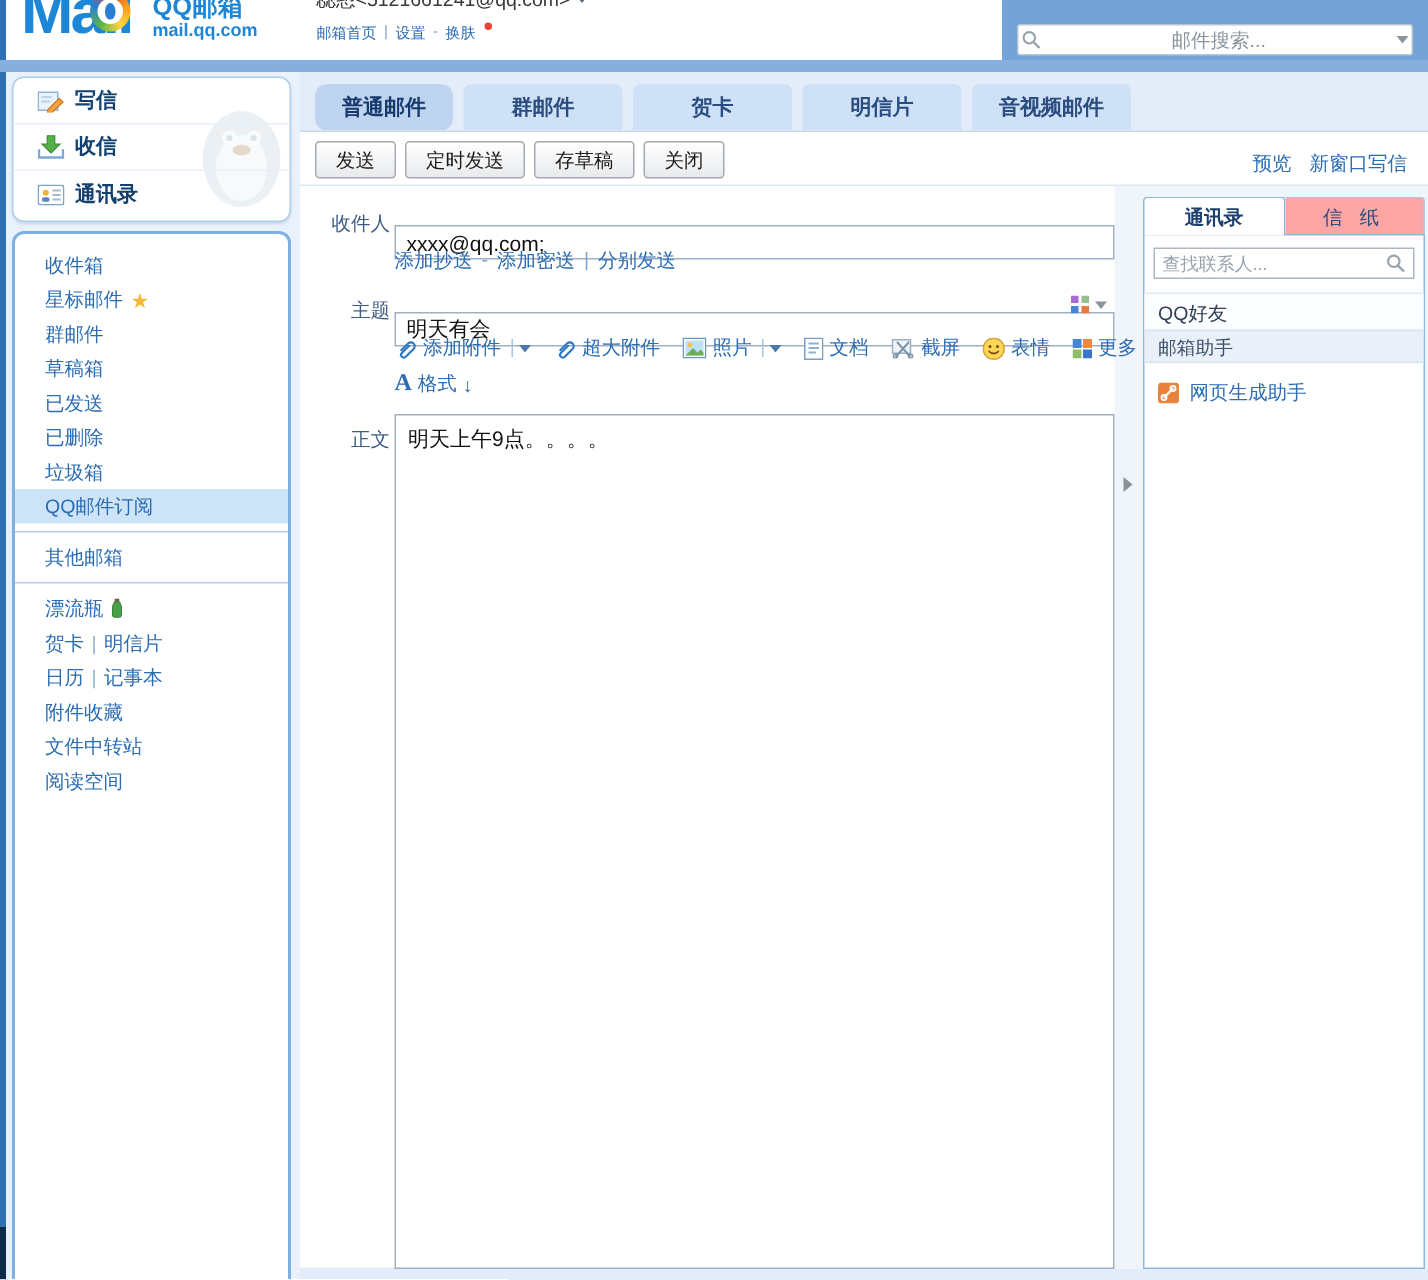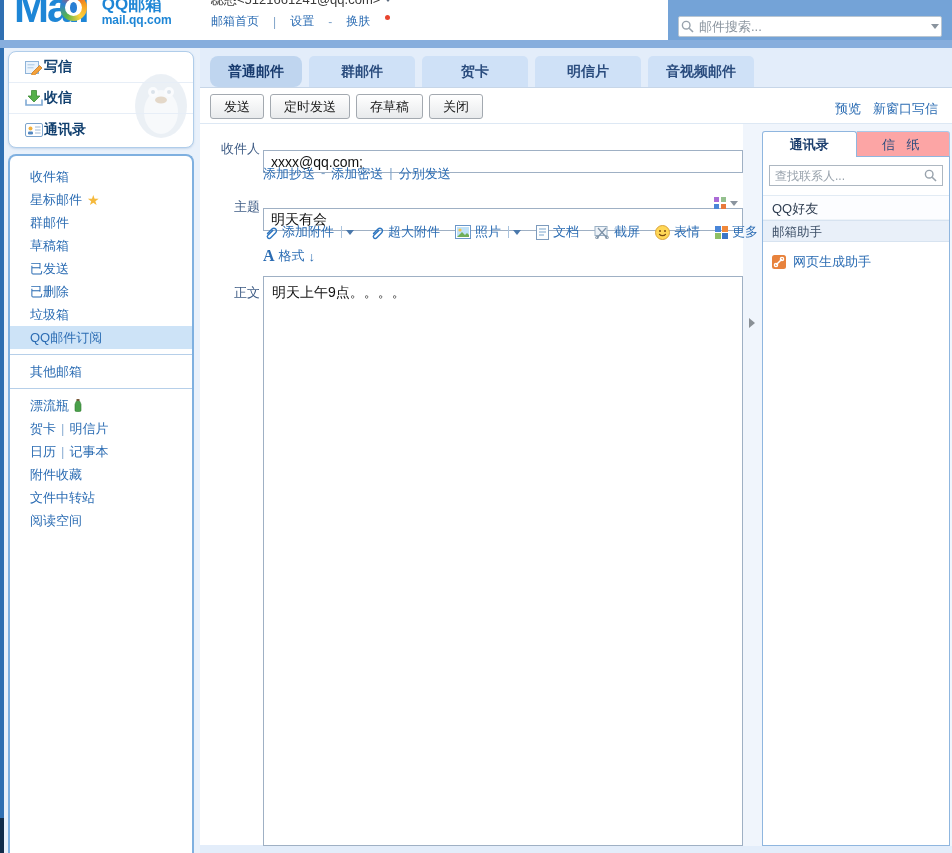--- a/index.html
+++ b/index.html
@@ -21,41 +21,41 @@
   .logo-ring::before { content:""; position:absolute; left:10px; top:8px; width:7px; height:11px;
                border-radius:50% 50% 45% 45%; background:#2a7fd4; z-index:2; }
   .logo-brand { margin-left:14px; margin-top:12px; color:#1e86d6; }
   .logo-brand .b1 { font-size:17px; font-weight:bold; line-height:18px; }
   .logo-brand .b2 { font-size:12px; font-weight:bold; line-height:13px; }
 
   .account-block { position:absolute; left:211px; top:-9px; font-size:13px; color:#3a3a3a; }
   .account-line { display:flex; align-items:center; gap:4px; height:17px; }
   .caret-dn { width:0; height:0; border-left:4px solid transparent; border-right:4px solid transparent;
               border-top:5px solid #5a6b7e; display:inline-block; }
-  .nav-line { margin-top:5px; height:17px; display:flex; align-items:center; gap:14px; font-size:12px; }
+  .nav-line { margin-top:5px; height:17px; display:flex; align-items:center; gap:5px; font-size:10px; }
   .nav-line a, .link { color:#2b6cb3; text-decoration:none; cursor:pointer; }
   .nav-sep { color:#7fa3c9; }
   .red-dot { width:5px; height:5px; background:#e8442e; border-radius:50%; display:inline-block;
              margin-left:1px; margin-bottom:8px; }
 
   .search-block { position:absolute; left:668px; top:0; width:284px; height:40px; background:#74a3d7; }
   .search-box { position:absolute; left:10px; top:16px; width:264px; height:21px; background:#fff;
                 border:1px solid #b9c6d2; border-radius:2px; display:flex; align-items:center;
-                padding:0 2px; gap:5px; }
+                padding:0 2px; gap:5px;text-align:center; }
   .search-box .ph { color:#8a949e; font-size:13px; flex:1; }
   .caret-gray { width:0; height:0; border-left:4px solid transparent; border-right:4px solid transparent;
                 border-top:5px solid #8a949e; }
   .top-bar { position:absolute; left:0; top:40px; width:952px; height:8px; background:#87aedd; }
 
   
   .side-bg { position:absolute; left:4px; top:48px; width:196px; height:805px; background:#e9f1fb; }
   .panel1 { position:absolute; left:8px; top:51px; width:186px; height:97px; background:#fff;
             border:1px solid #b0cdea; border-radius:8px; overflow:hidden;
             box-shadow:0 1px 2px rgba(120,155,200,.3); }
-  .p1-row { position:relative; z-index:1; height:31px; display:flex; align-items:center; gap:1px;
+  .p1-row { position:relative; z-index:1; height:31px; display:flex; align-items:center; gap:7px;
             padding-left:16px; border-bottom:1px solid #e7eef7; cursor:pointer; }
   .p1-row:last-child { border-bottom:none; }
   .p1-row .lbl { font-size:14px; font-weight:bold; color:#12406f; }
   .penguin-mark { position:absolute; right:2px; top:12px; z-index:0; opacity:.6; }
 
   .panel2 { position:absolute; left:8px; top:154px; width:186px; height:699px; background:#fff;
             border:2px solid #7fb0e0; border-bottom:none; border-radius:8px 8px 0 0; padding-top:9px; }
   .f-row { height:23px; line-height:23px; font-size:13px; color:#2b6cb3; padding-left:20px;
            display:flex; align-items:center; gap:5px; cursor:pointer; white-space:nowrap; }
   .f-row.selected { background:#cde3f7; }

